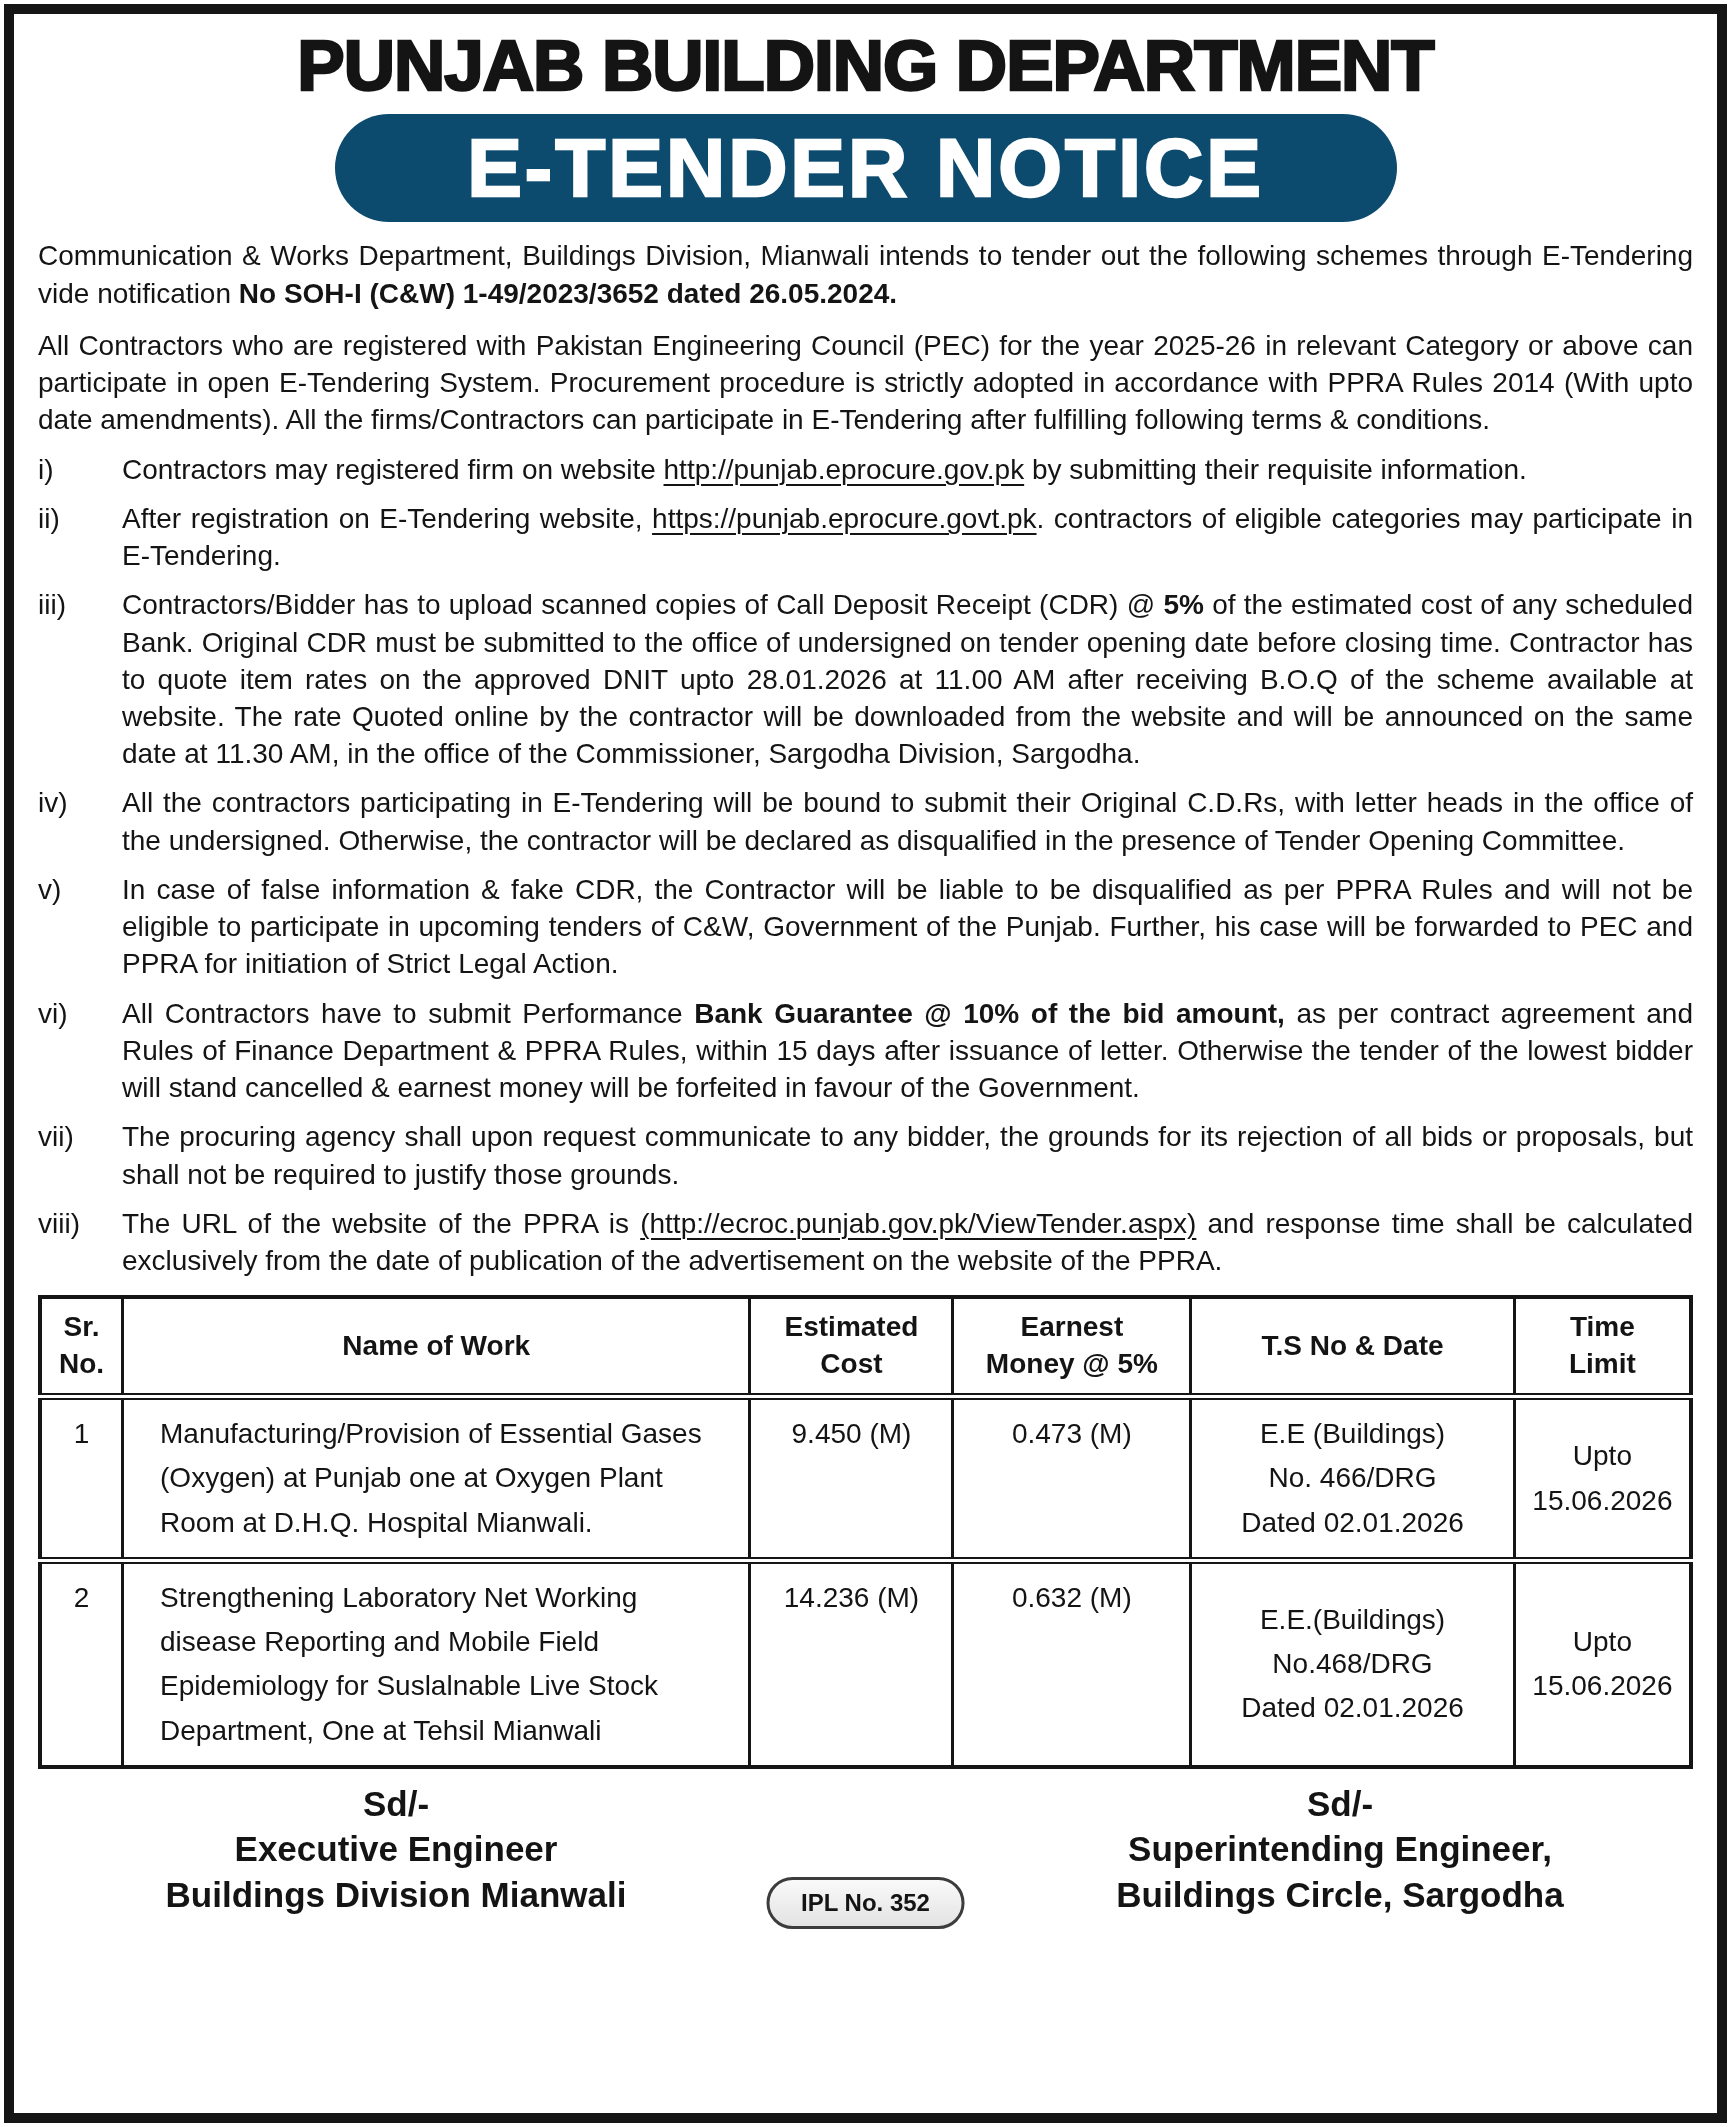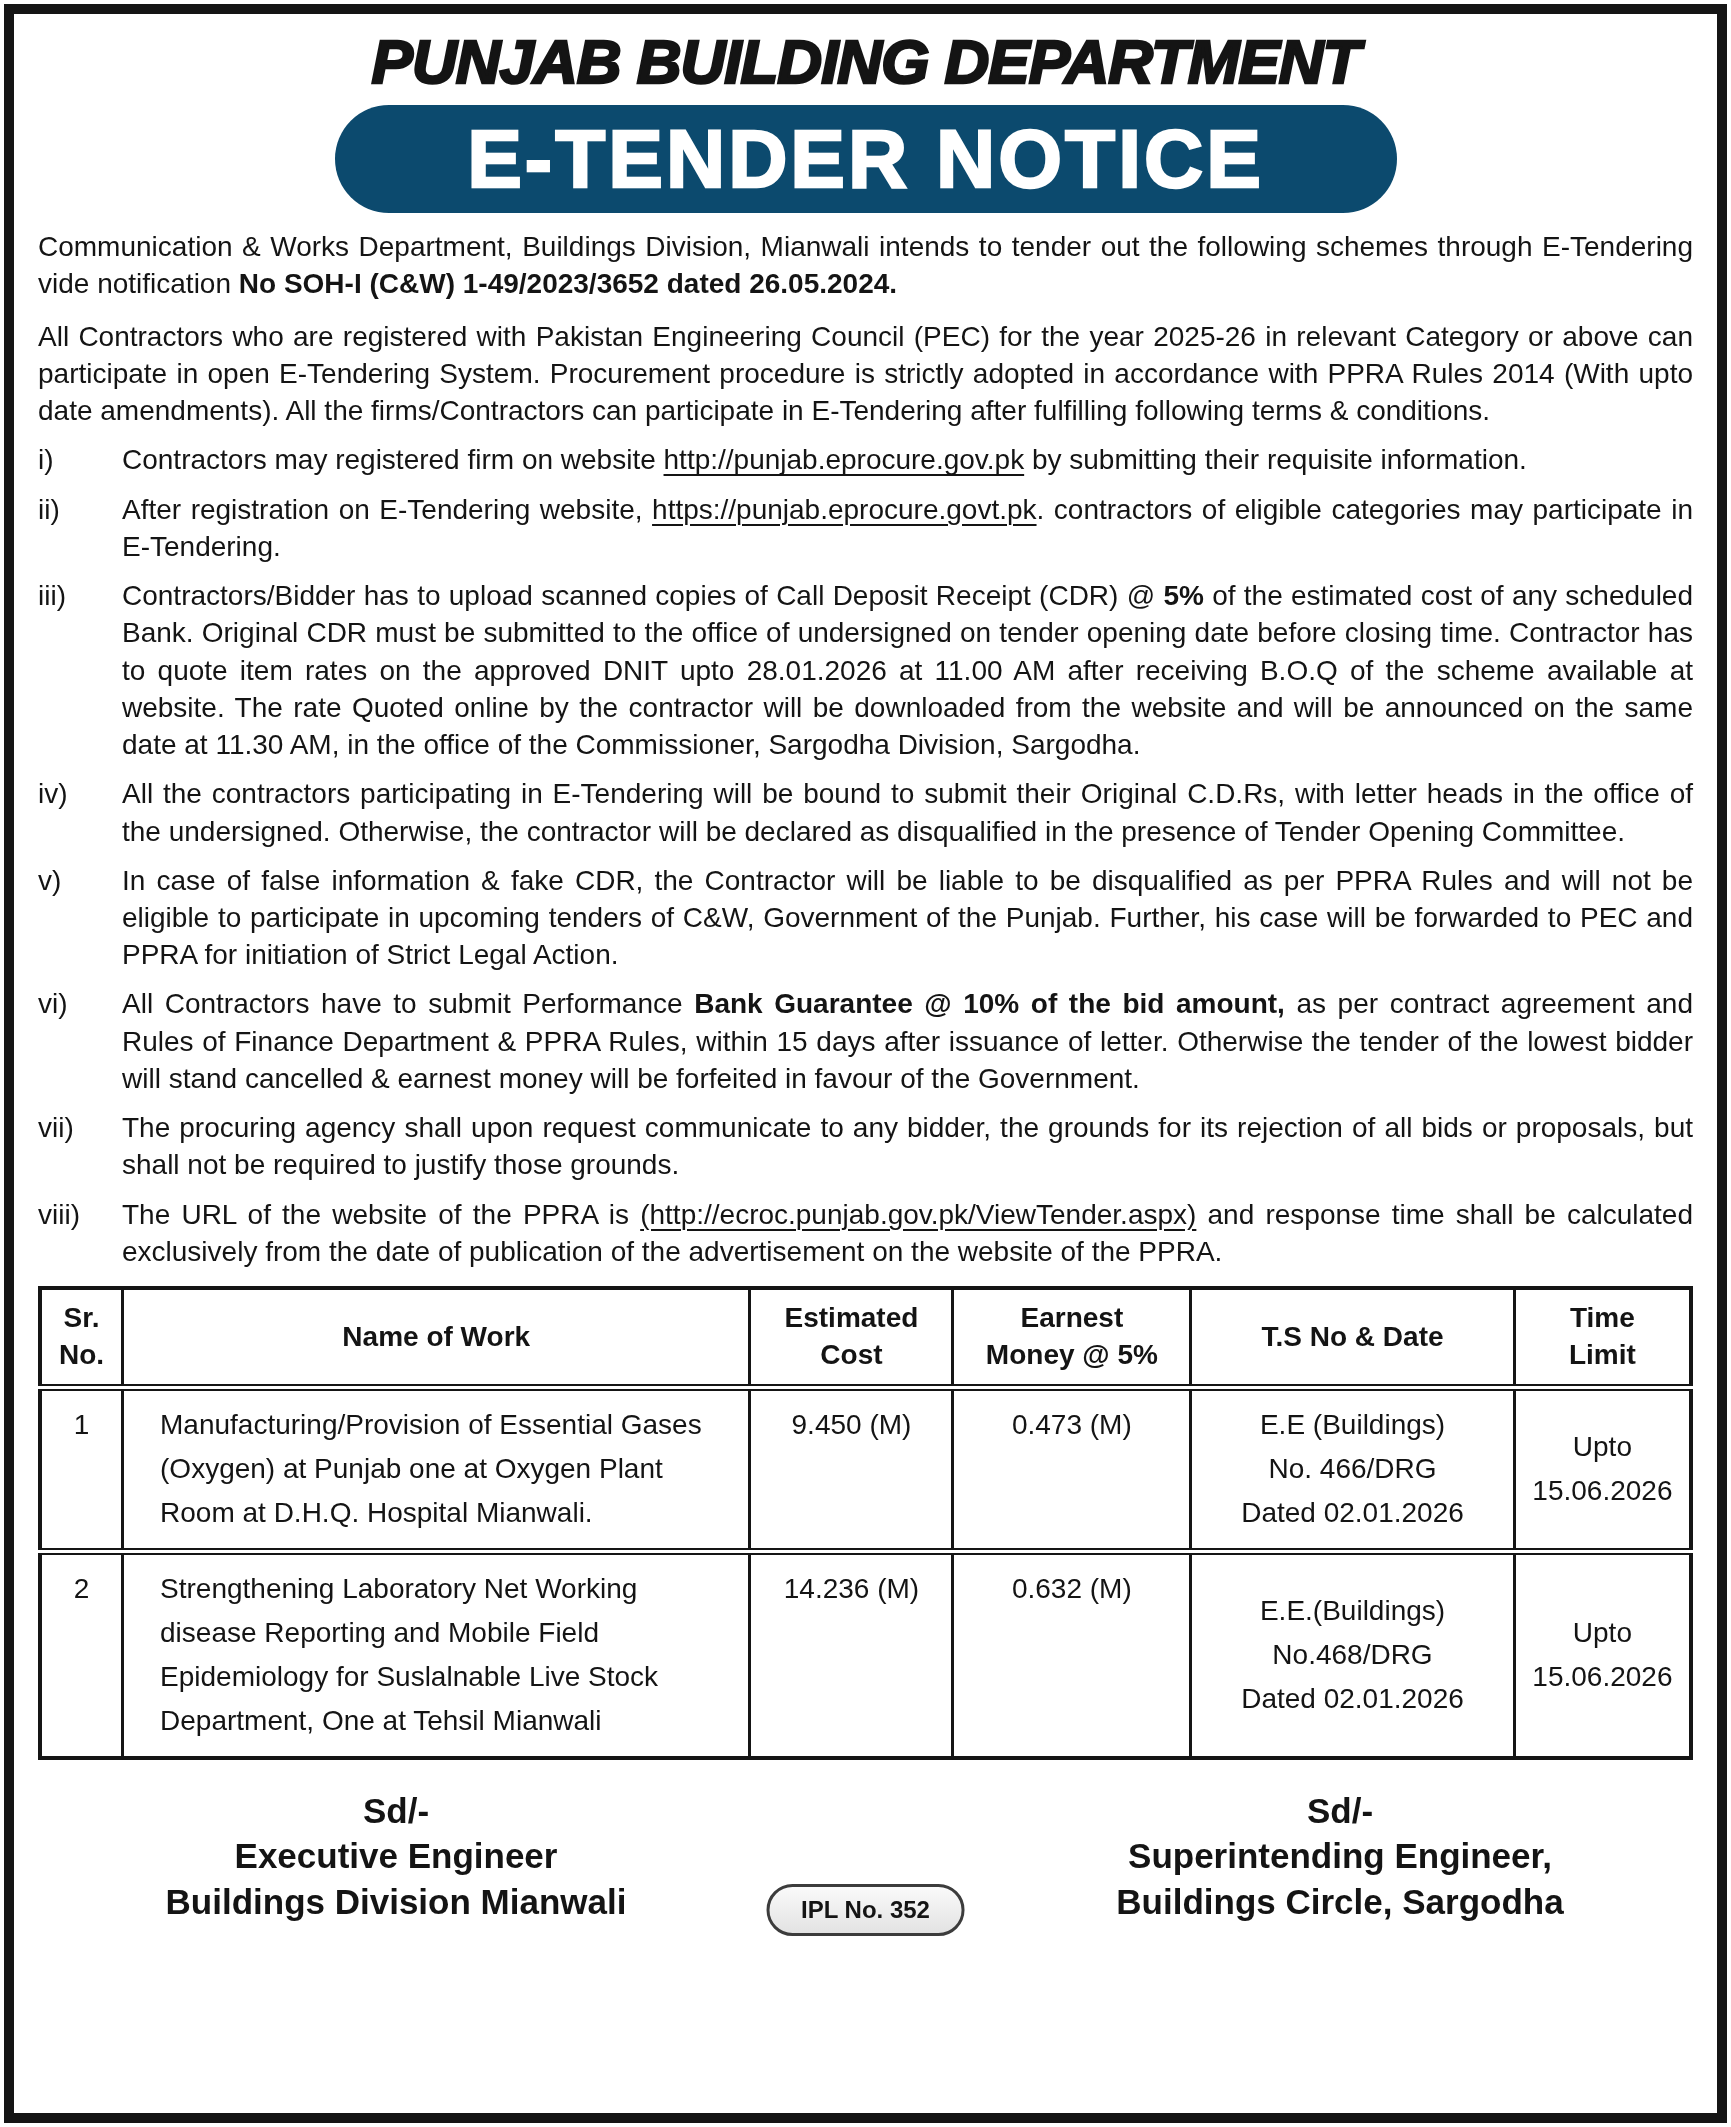--- a/index.html
+++ b/index.html
@@ -16,27 +16,26 @@
     background: #ffffff;
     border: 10px solid #151515;
     padding: 4px 24px 0 24px;
     font-family: "Liberation Sans", sans-serif;
     color: #141414;
     overflow: hidden;
   }
   .notice-title {
     margin: 12px 0 0 0;
     text-align: center;
-    font-size: 62px;
+    font-size: 71px;
     font-weight: bold;
     letter-spacing: -1px;
     line-height: 1.02;
     -webkit-text-stroke: 2.6px #141414;
     white-space: nowrap;
-    font-style: italic;
   }
   .banner-pill {
     width: 1062px;
     height: 108px;
     margin: 12px auto 0 auto;
     background: #0c4a6e;
     border-radius: 54px;
     display: flex;
     align-items: center;
     justify-content: center;
@@ -114,21 +113,21 @@
     text-align: left;
     padding-left: 36px;
   }
   .tender-table td.ts-cell,
   .tender-table td.time-cell {
     vertical-align: middle;
   }
   .footer {
     position: relative;
     height: 152px;
-    margin-top: 24px;
+    margin-top: 8px;
   }
   .signature {
     position: absolute;
     top: 4px;
     text-align: center;
     font-weight: bold;
     font-size: 35px;
     line-height: 1.3;
   }
   .signature.left  { left: 78px;  width: 560px; }

